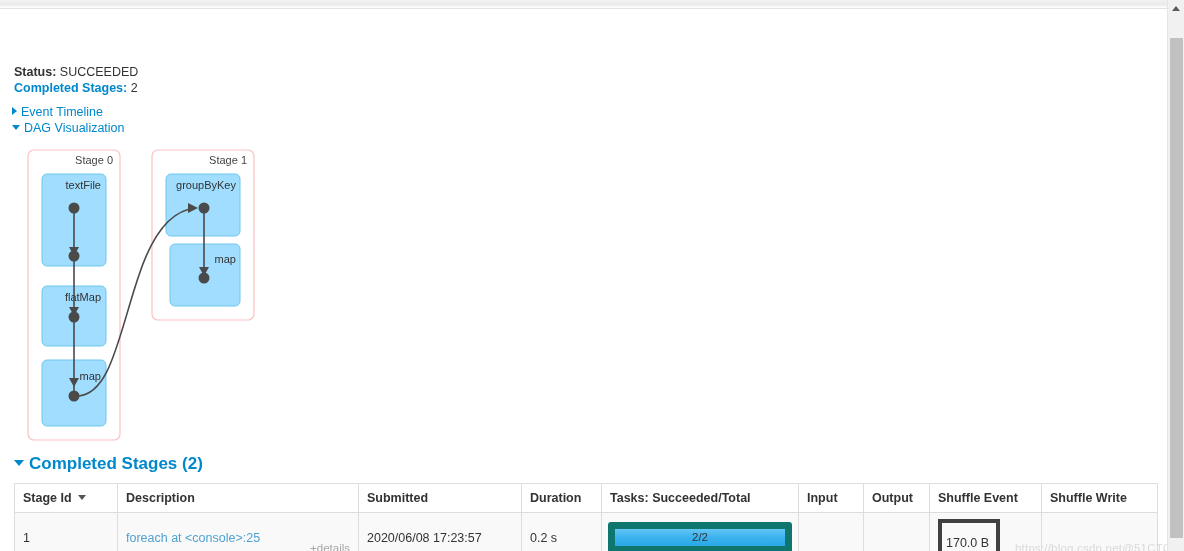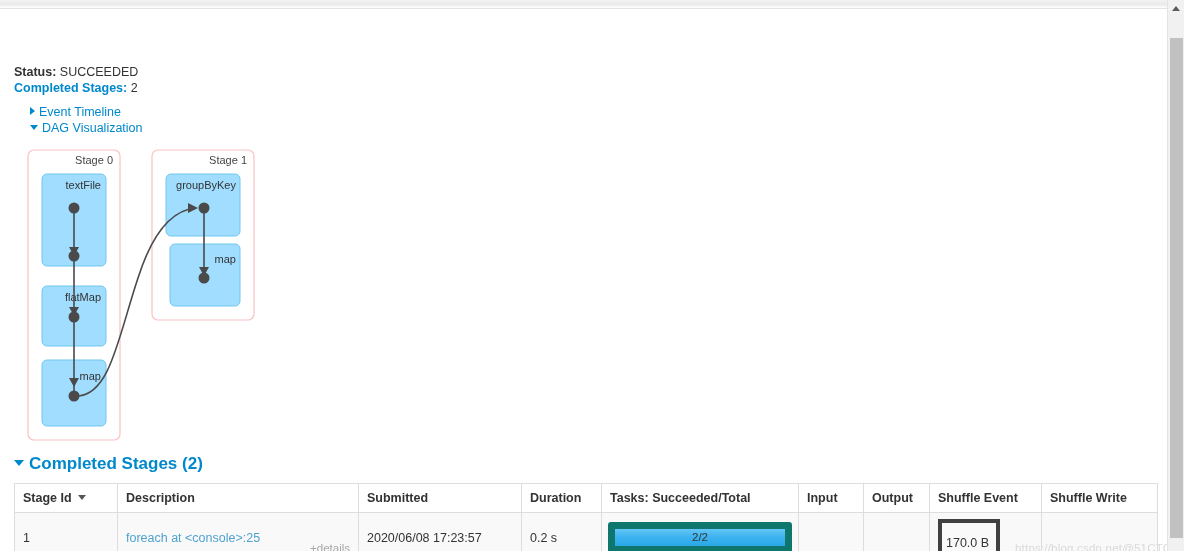--- a/index.html
+++ b/index.html
@@ -80,21 +80,21 @@
     font-size: 12.5px;
     color: #333333;
   }
   .meta-label { font-weight: bold; }
   #status-line { top: 57px; }
   #stages-line { top: 73px; }
   #stages-line .meta-label { color: #0088cc; }
 
   .toggle-link {
     position: absolute;
-    left: 30px;
+    left: 12px;
     color: #0088cc;
     font-size: 12.5px;
     text-decoration: none;
     cursor: pointer;
     white-space: nowrap;
   }
   #event-timeline-toggle { top: 97px; }
   #dag-toggle { top: 113px; }
   .caret-right {
     display: inline-block;

